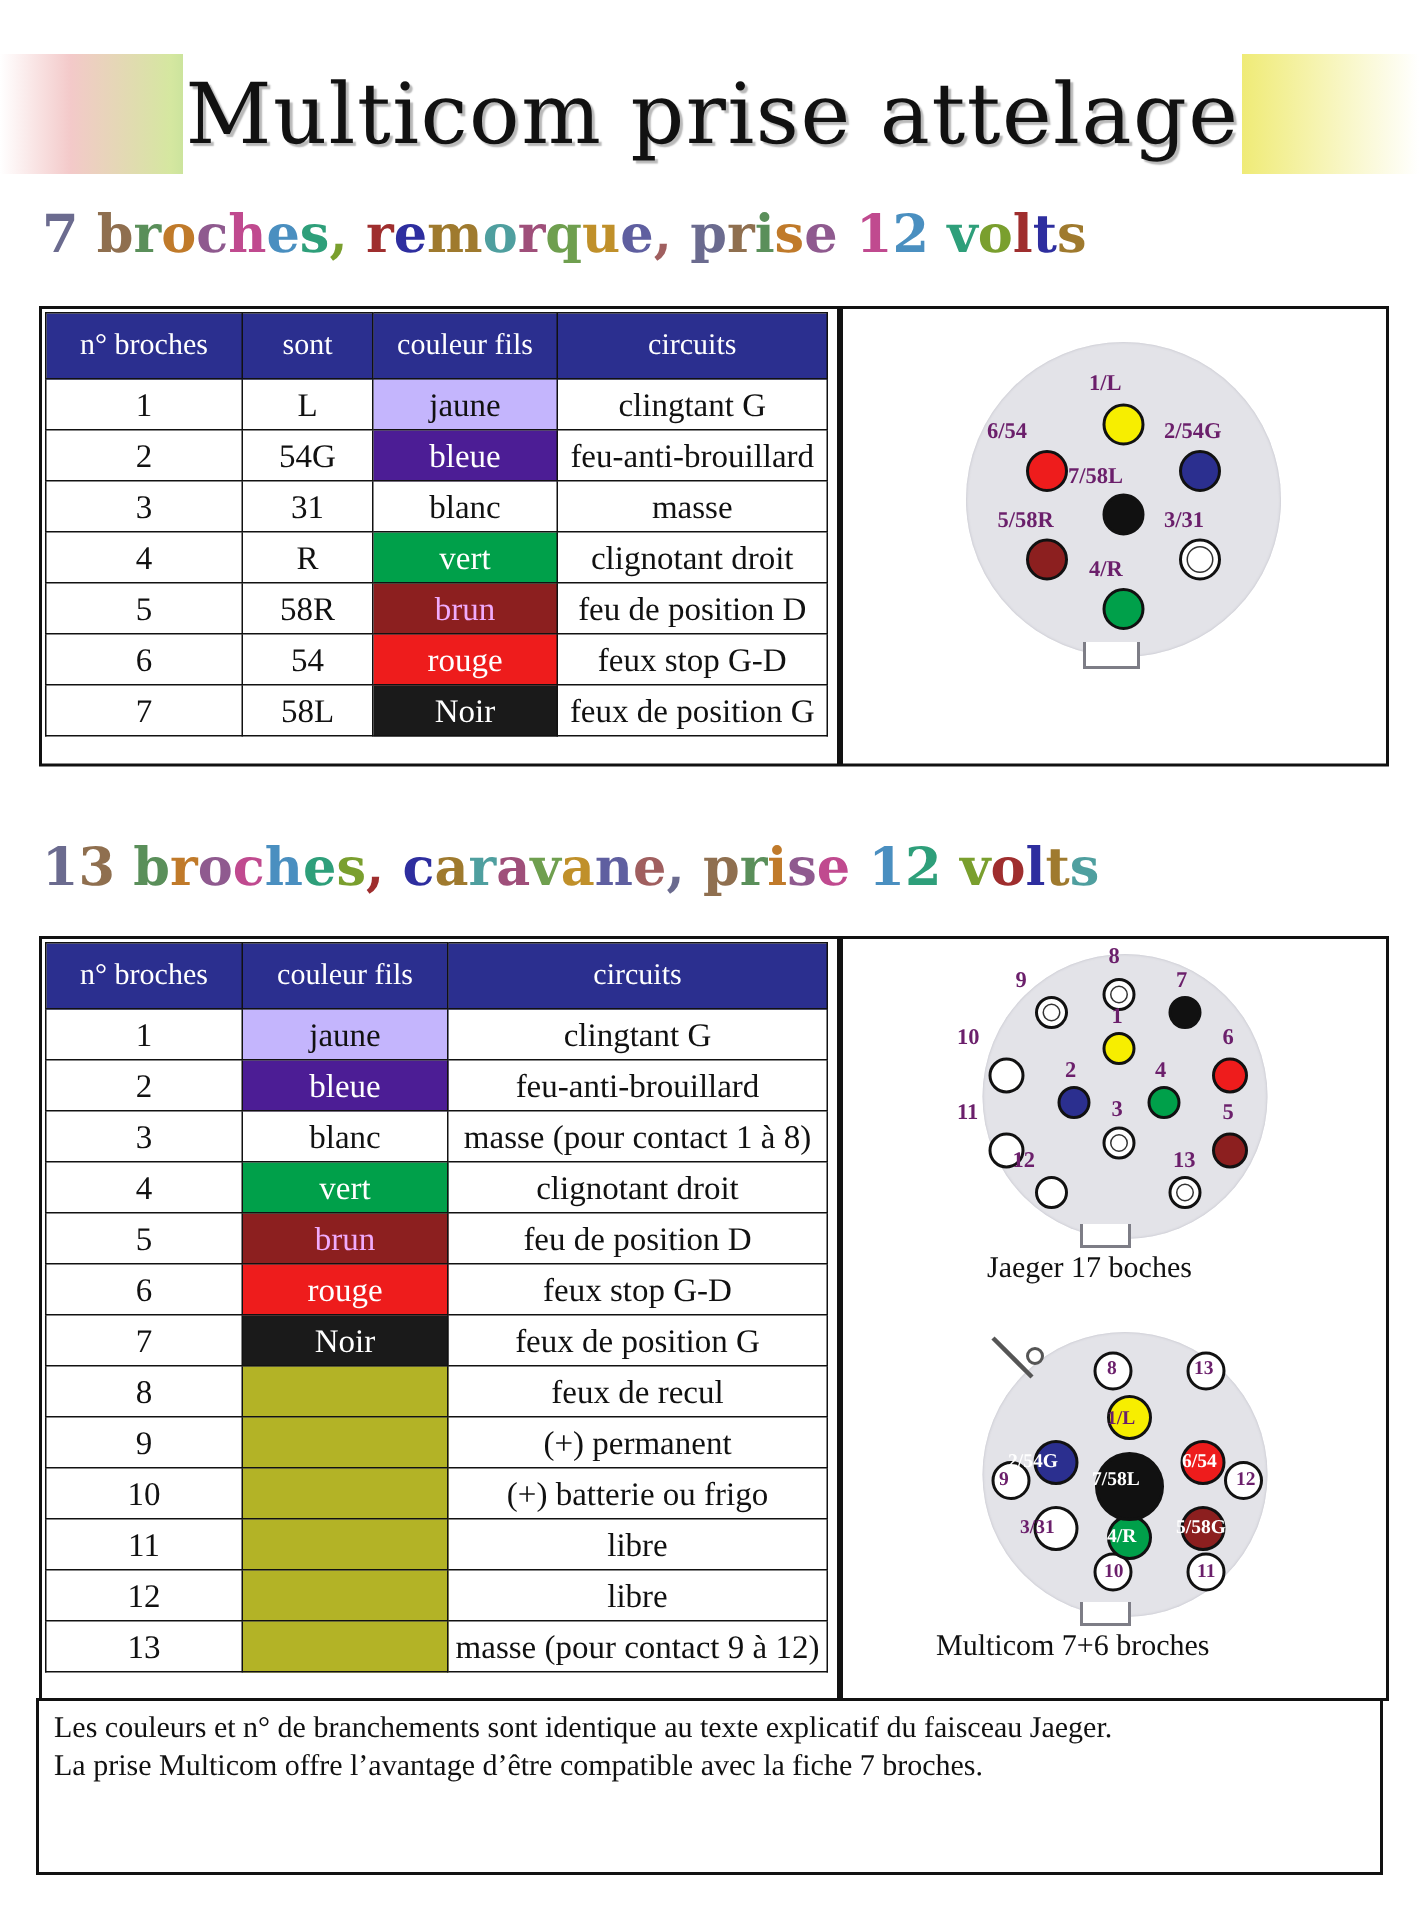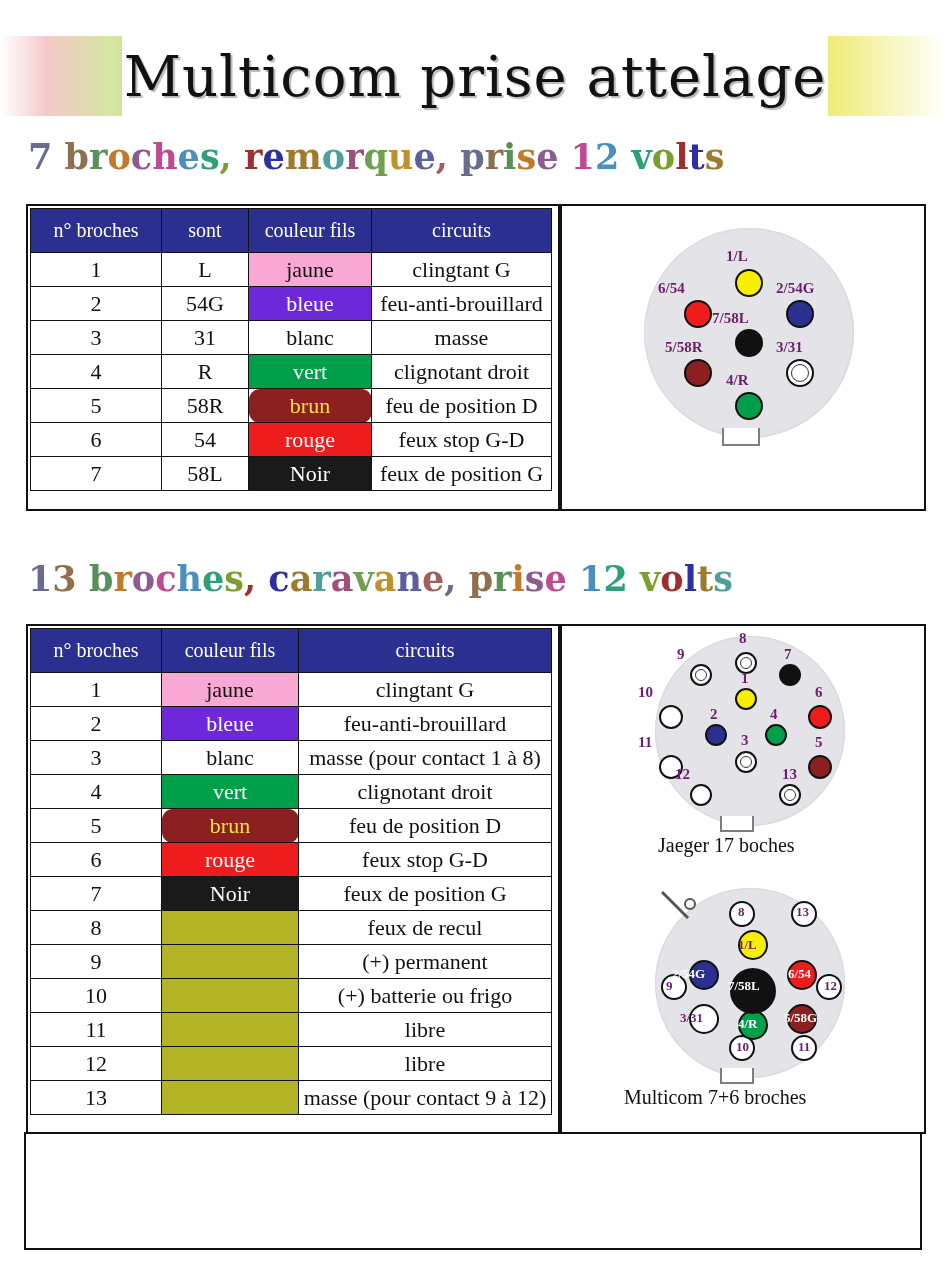--- a/index.html
+++ b/index.html
@@ -84,25 +84,25 @@
     padding: 2px 4px;
     color: #111111;
     height: 29px;
   }
   .outer-frame {
     position: absolute;
     border: 2px solid #111111;
   }
 
   
-  .c-jaune { background: #f9a8d4; color: #111; }
-  .c-bleue { background: #6d28d9; color: #ffffff; }
+  .c-jaune { background: #c4b5fd; color: #111; }
+  .c-bleue { background: #4c1d95; color: #ffffff; }
   .c-blanc { background: #ffffff; color: #111; }
   .c-vert  { background: #00a04a; color: #ffffff; }
-  .c-brun  { background: #8c1f1f; color: #fde047; border-radius: 11px; }
+  .c-brun  { background: #8c1f1f; color: #f0abfc; }
   .c-rouge { background: #ee1c1c; color: #ffffff; }
   .c-noir  { background: #1a1a1a; color: #ffffff; }
   .c-olive { background: #b3b326; }
 
   
   .diagram-box {
     position: absolute;
   }
   .connector {
     position: absolute;
@@ -410,13 +410,15 @@
   <div class="pinlabel small" style="left:118px; top:128px;">3/31</div>
   <div class="pinlabel small white" style="left:222px; top:128px;">5/58G</div>
   <div class="pinlabel small" style="left:174px; top:157px;">10</div>
   <div class="pinlabel small white" style="left:176px; top:134px;">4/R</div>
   <div class="pinlabel small" style="left:236px; top:157px;">11</div>
 
   <div class="caption" style="left:62px; top:204px;">Multicom 7+6 broches</div>
 </div>
 
 <div class="nota">
+  <div>Les couleurs et n° de branchements sont identique au texte explicatif du faisceau Jaeger.</div>
+  <div>La prise Multicom offre l’avantage d’être compatible avec la fiche 7 broches.</div>
 </div>
 
 </body></html>

